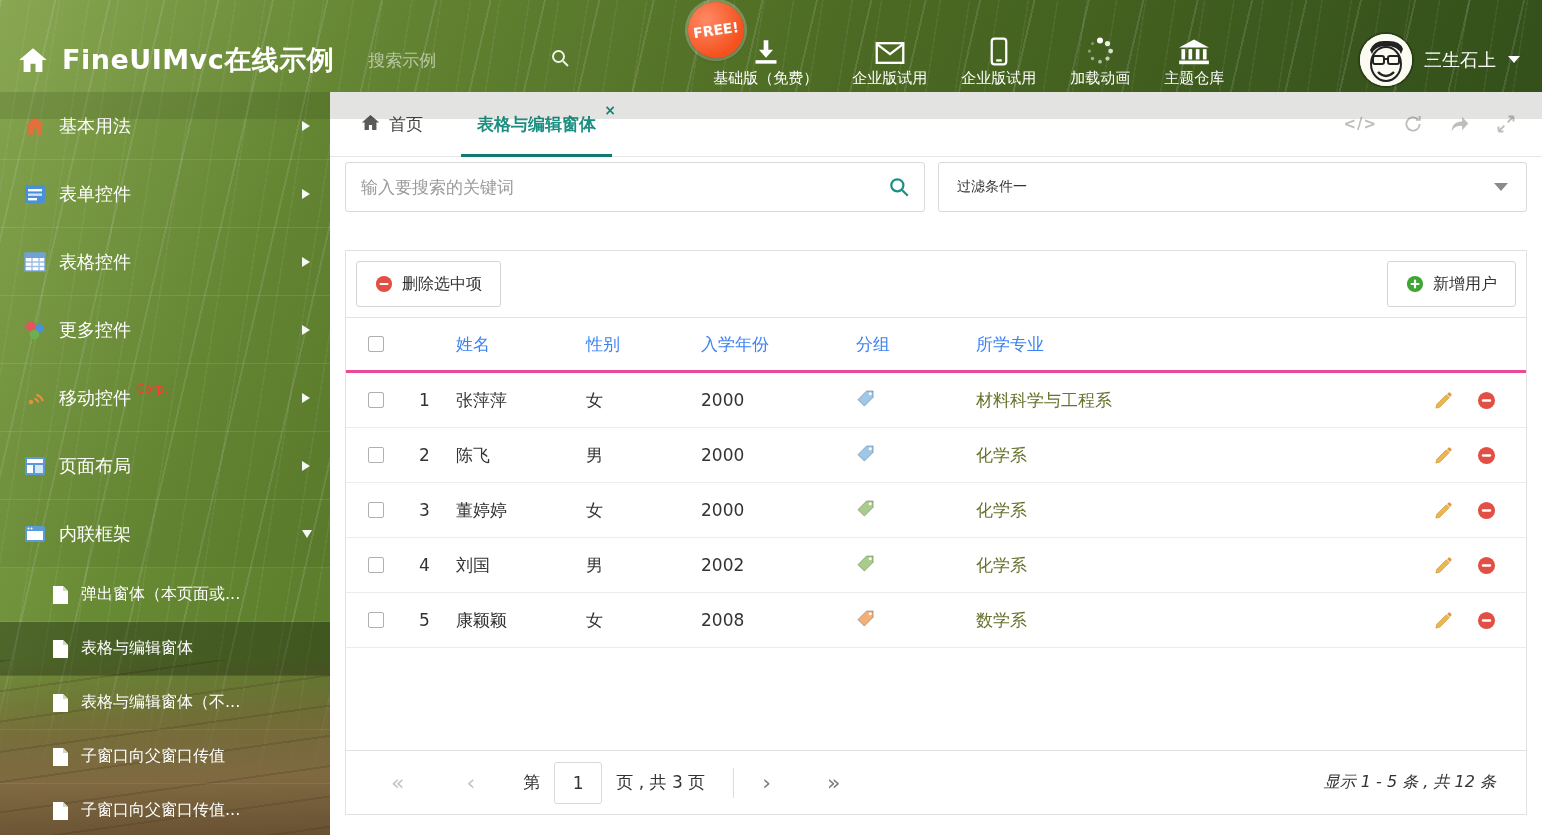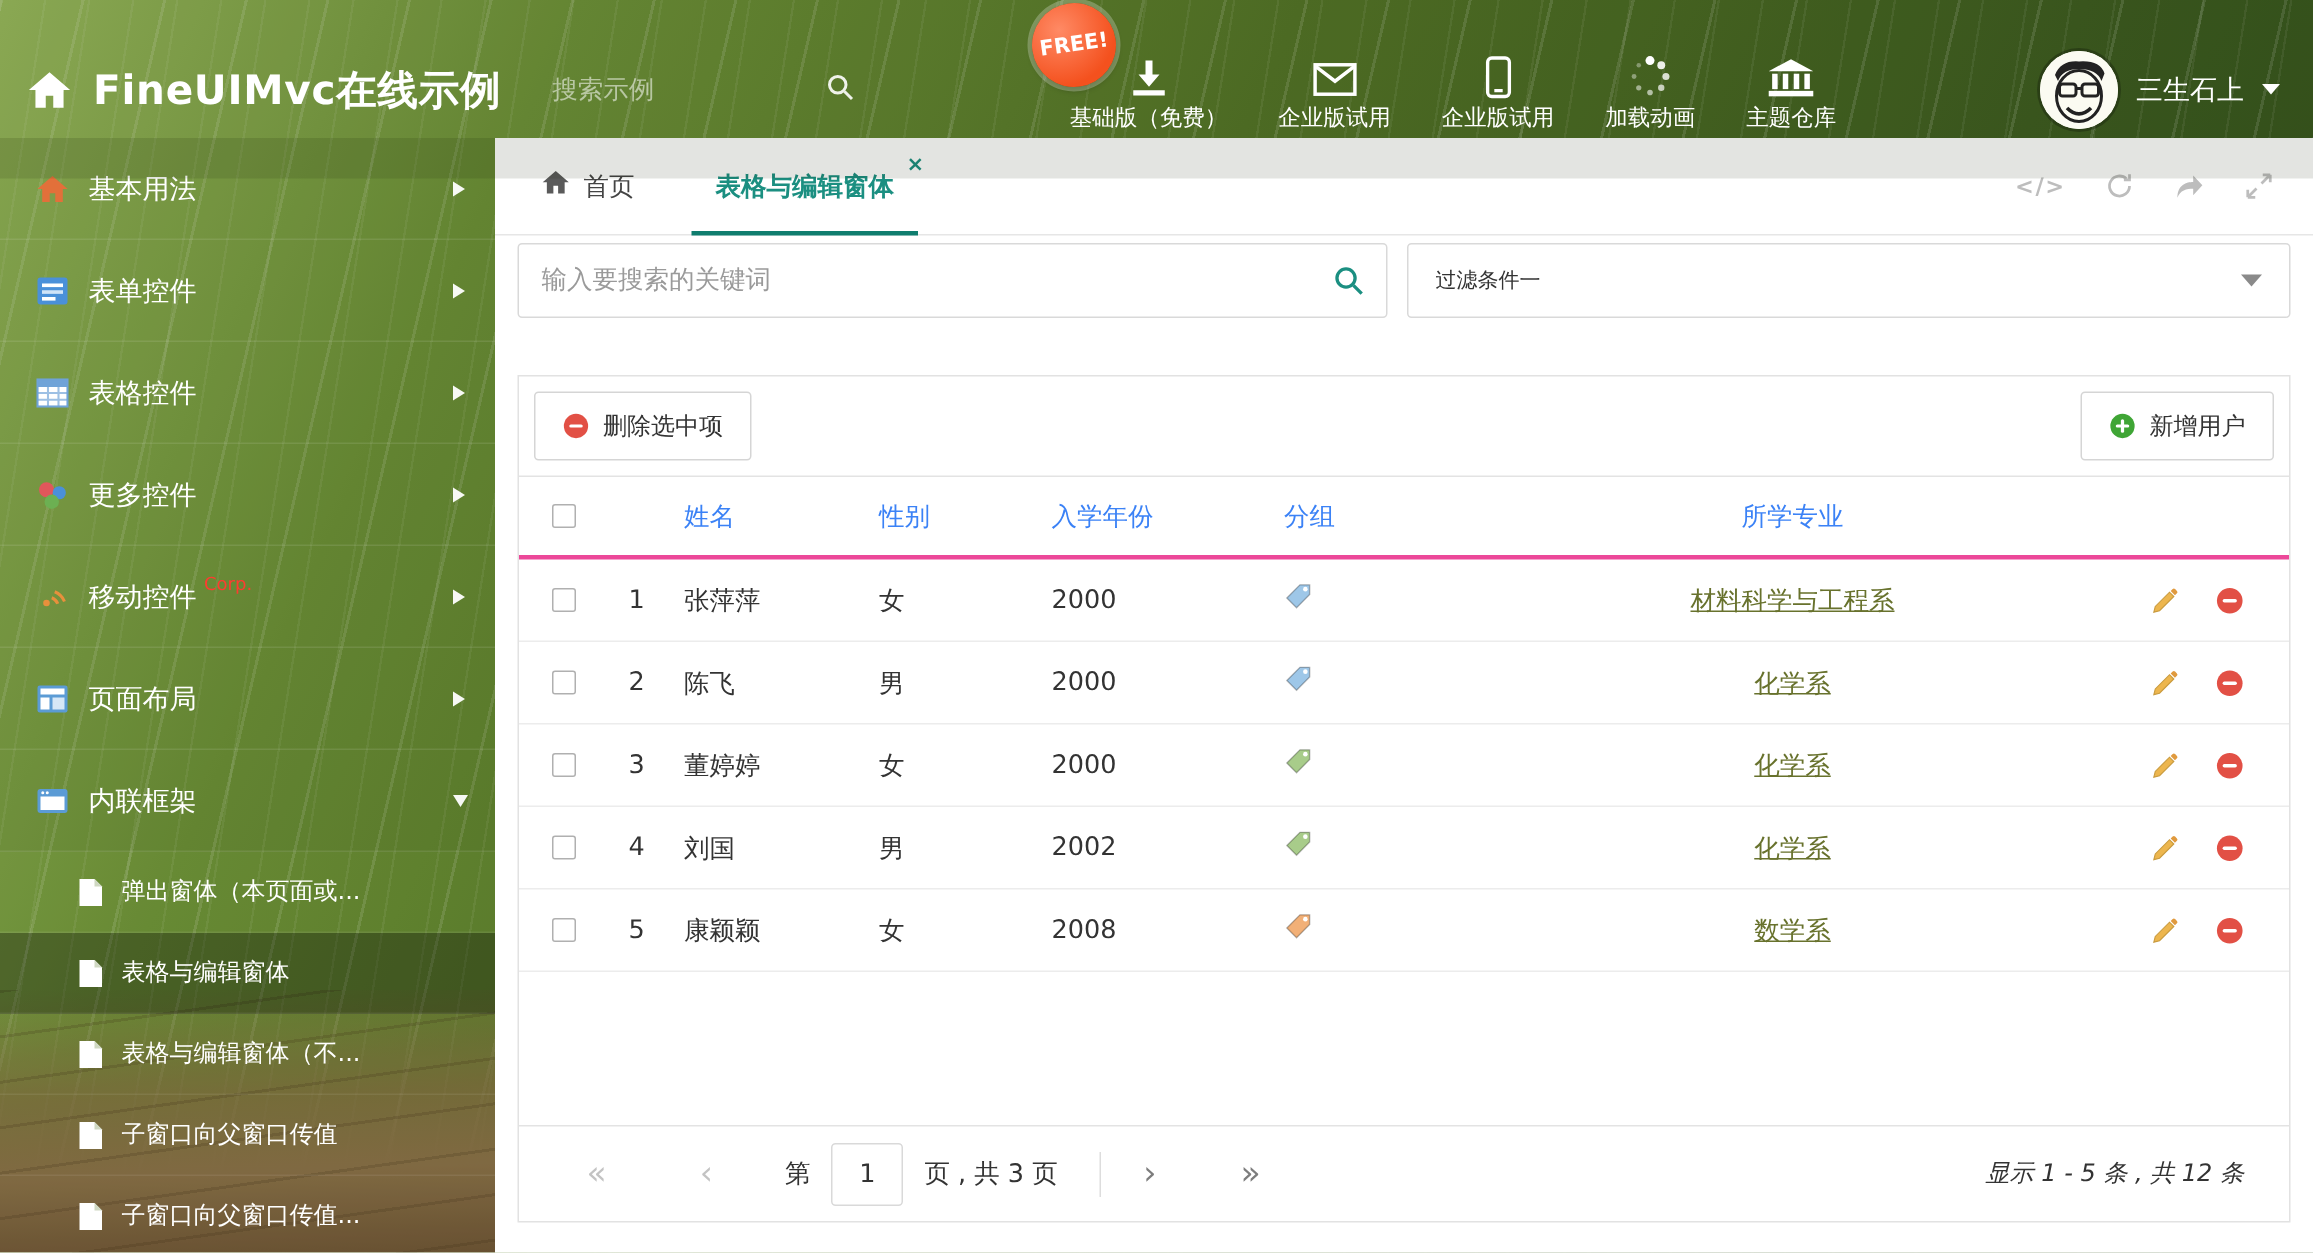--- a/index.html
+++ b/index.html
@@ -107,24 +107,24 @@
   .thead { display:flex; align-items:center; height:56px;
     border-top:1px solid #e3e3e3; border-bottom:3px solid #ec4899; font-size:17px; color:#3b82f6; }
   .trow { display:flex; align-items:center; height:55px; border-bottom:1px solid #ececec;
     font-size:17px; color:#333; }
   .c-check { width:50px; padding-left:22px; }
   .c-num { width:60px; padding-left:23px; }
   .c-name { width:130px; }
   .c-gender { width:115px; }
   .c-year { width:155px; }
   .c-group { width:120px; }
-  .c-major { flex:1;text-align:center; }
+  .c-major { flex:1; }
   .c-actions { width:112px; display:flex; justify-content:flex-end; align-items:center; gap:24px; padding-right:30px; }
   .cb { width:16px; height:16px; border:1px solid #b0b0b0; border-radius:2px; background:#fff; display:block; cursor:pointer; }
-  .major-link { color:#68722d; text-decoration:underline; cursor:pointer; }
+  .major-link { color:#68722d; cursor:pointer; }
   .act { cursor:pointer; display:flex; }
 
   .pager { position:absolute; left:0; right:0; bottom:0; height:64px; border-top:1px solid #e3e3e3;
     display:flex; align-items:center; padding:0 30px; font-size:17px; color:#333; }
   .pg-btn { cursor:pointer; font-size:22px; line-height:1; }
   .pg-dis { color:#c3c3c3; }
   .pg-en { color:#7d7d7d; }
   .pg-first { margin-left:15px; }
   .pg-prev { margin-left:62px; }
   .pg-label { margin-left:48px; }

